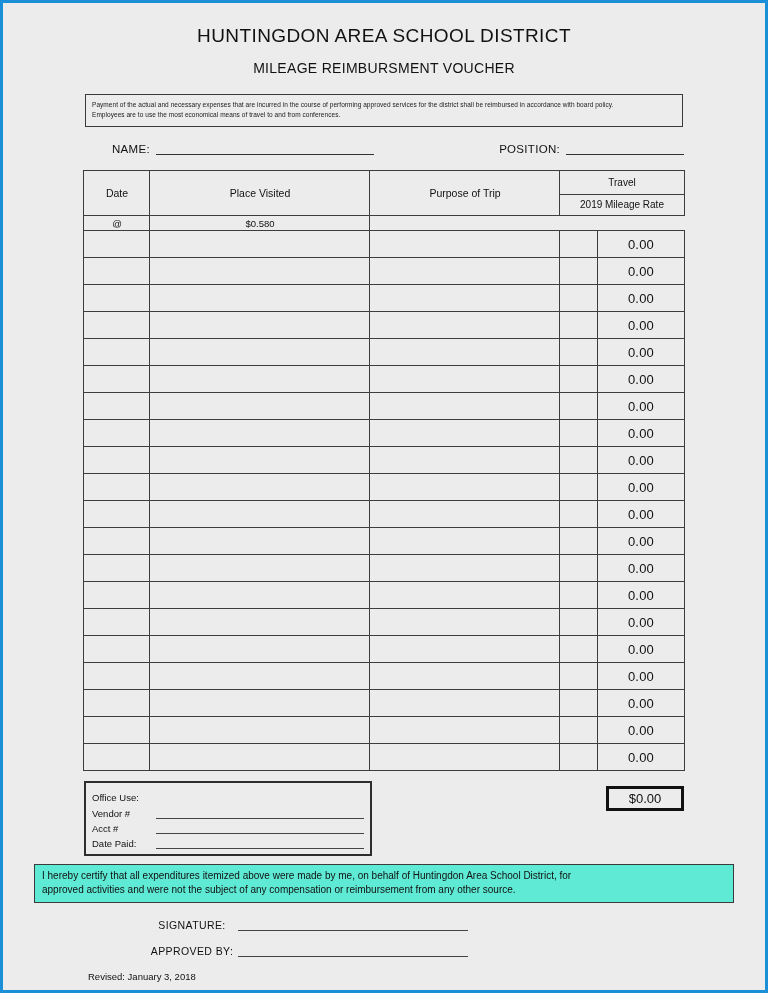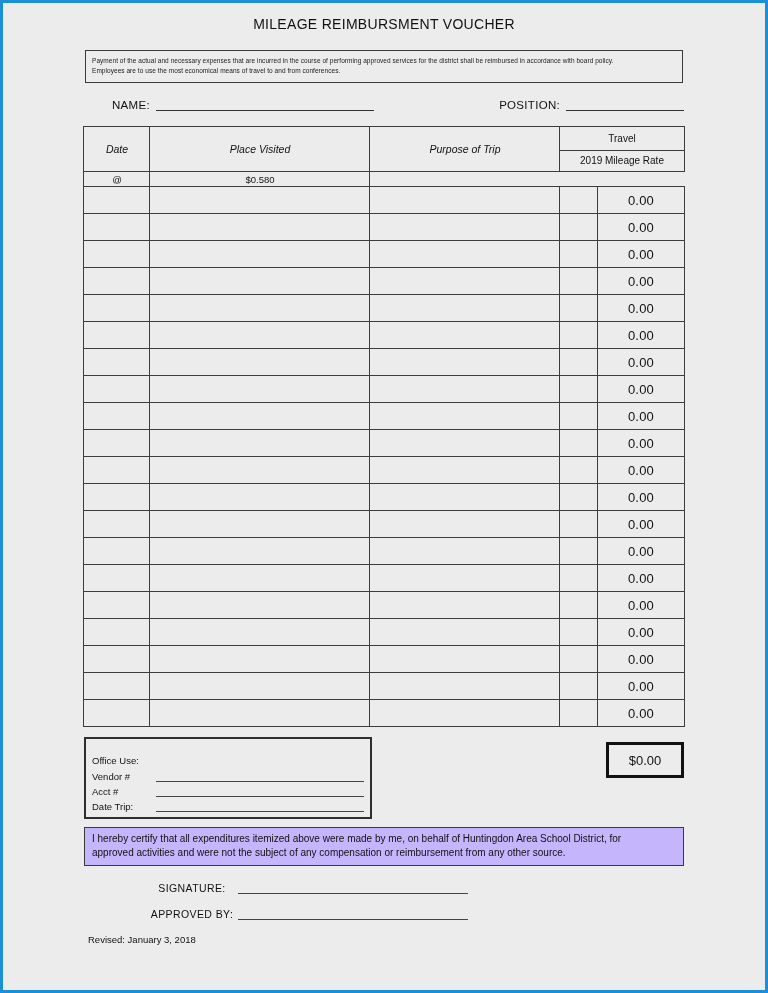--- a/index.html
+++ b/index.html
@@ -98,21 +98,20 @@
   .col-place  { width: 220px; }
   .col-purp   { width: 190px; }
   .col-at     { width: 38px; }
   .col-amt    { width: 86px; }
 
   th.hcell {
     height: 44px;
     font-size: 10.5px;
     text-align: center;
     vertical-align: middle;
-    font-style: italic;
   }
   th.travel-top {
     height: 16px;
     font-size: 10px;
     text-align: center;
     vertical-align: middle;
     border-bottom: none;
   }
   th.travel-rate {
     height: 14px;
@@ -147,21 +146,21 @@
     margin: 10px auto 0 auto;
     width: 600px;
     display: flex;
     align-items: flex-start;
     justify-content: space-between;
   }
   .office-box {
     width: 288px;
     border: 2px solid #2e2e2e;
     box-sizing: border-box;
-    padding: 16px 6px 5px 6px;
+    padding: 9px 6px 5px 6px;
     background: #ececec;
   }
   .office-title {
     font-size: 9.5px;
     margin-bottom: 4px;
   }
   .office-line {
     display: flex;
     align-items: flex-end;
     margin-bottom: 3px;
@@ -173,39 +172,39 @@
     flex: 0 0 64px;
     white-space: nowrap;
   }
   .office-rule {
     flex: 1 1 auto;
     border-bottom: 1px solid #444;
     height: 11px;
   }
   .total-box {
     width: 78px;
-    height: 36px;
+    height: 25px;
     border: 3px solid #111;
     box-sizing: border-box;
     display: flex;
     align-items: center;
     justify-content: center;
     font-size: 13px;
     background: #ececec;
     margin-top: 5px;
   }
 
   
   .cert-box {
     margin: 8px auto 0 auto;
-    width: 600px;
+    width: 700px;
     border: 1px solid #3a3a3a;
     box-sizing: border-box;
     padding: 4px 7px 5px 7px;
-    background: #c4b5fd;
+    background: #5eead4;
   }
   .cert-line {
     font-size: 10px;
     line-height: 14px;
   }
 
   
   .sig-block {
     margin: 16px auto 0 auto;
     width: 600px;
@@ -236,20 +235,21 @@
     font-size: 9.5px;
     padding-left: 4px;
     box-sizing: border-box;
   }
 </style>
 </head>
 <body>
 
 <div class="page">
 
+  <div class="doc-title">HUNTINGDON AREA SCHOOL DISTRICT</div>
   <div class="doc-subtitle">MILEAGE REIMBURSMENT VOUCHER</div>
 
   <div class="policy-box">
     <div class="policy-line">Payment of the actual and necessary expenses that are incurred in the course of performing approved services for the district shall be reimbursed in accordance with board policy.</div>
     <div class="policy-line">Employees are to use the most economical means of travel to and from conferences.</div>
   </div>
 
   <div class="id-row">
     <span class="field-label">NAME:</span>
     <span class="rule rule-name"></span>
@@ -430,21 +430,21 @@
       <div class="office-title">Office Use:</div>
       <div class="office-line">
         <span class="office-key">Vendor #</span>
         <span class="office-rule"></span>
       </div>
       <div class="office-line">
         <span class="office-key">Acct #</span>
         <span class="office-rule"></span>
       </div>
       <div class="office-line">
-        <span class="office-key">Date Trip:</span>
+        <span class="office-key">Date Paid:</span>
         <span class="office-rule"></span>
       </div>
     </div>
     <div class="total-box">$0.00</div>
   </div>
 
   <div class="cert-box">
     <div class="cert-line">I hereby certify that all expenditures itemized above were made by me, on behalf of Huntingdon Area School District, for</div>
     <div class="cert-line">approved activities and were not the subject of any compensation or reimbursement from any other source.</div>
   </div>

